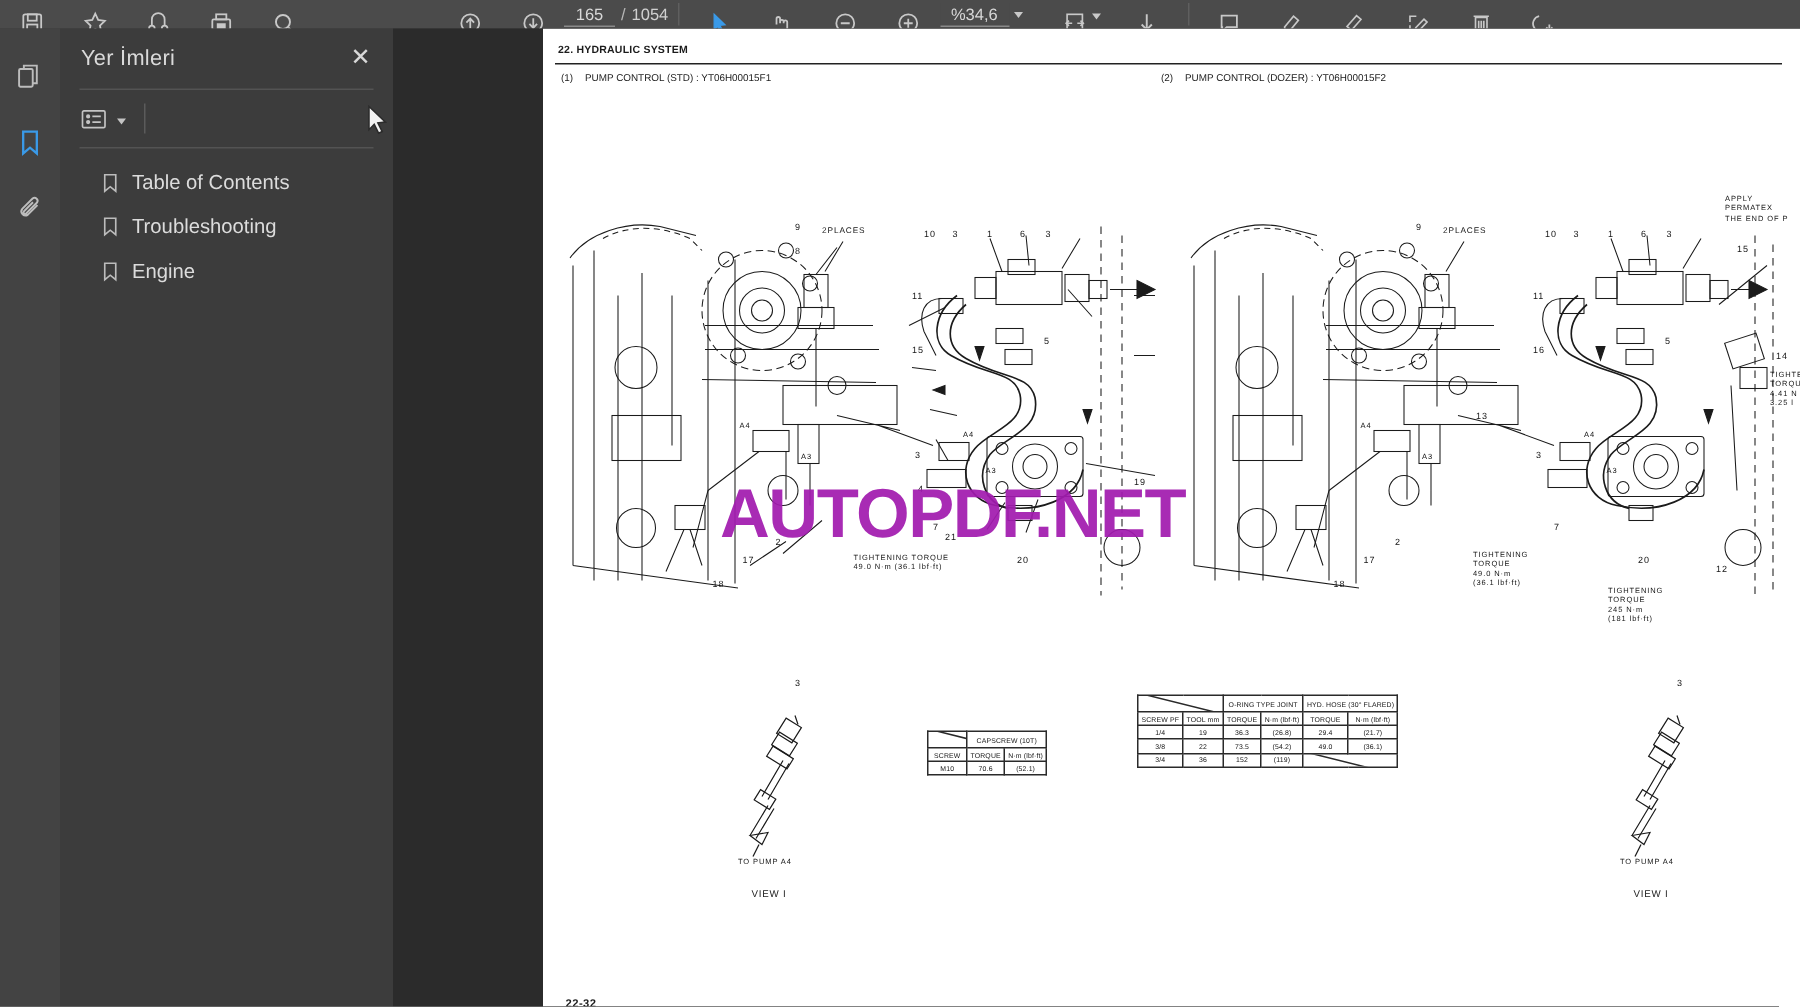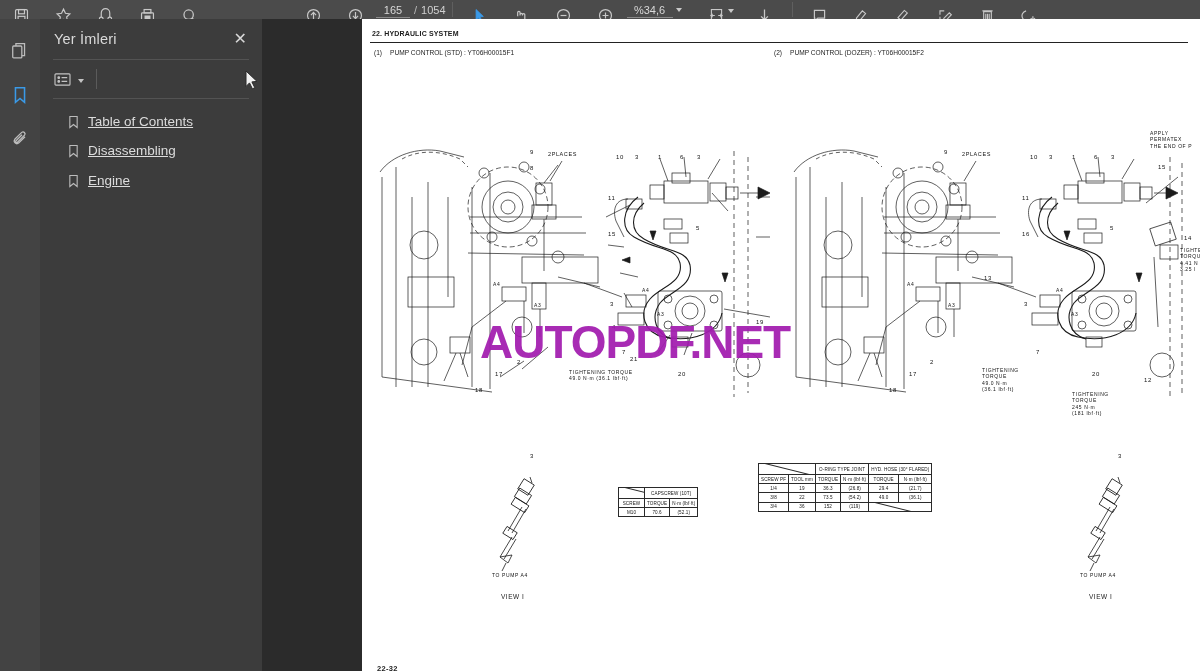--- a/index.html
+++ b/index.html
@@ -109,21 +109,20 @@
 
   .bm-list { padding-top: 8px; }
   .bm-item {
     display: flex; align-items: center; height: 29.5px;
     padding-left: 28px; cursor: pointer;
   }
   .bm-ico { width: 18px; flex: 0 0 18px; display: flex; align-items: center;}
   .bm-label {
     color: #dcdcdc; font-size: 13.5px; padding: 1px 4px 2px 2px;
     white-space: nowrap;
-    text-decoration: underline;
   }
   .bm-item.selected .bm-label {
     background: #a6cde4; color: #1b1b1b;
     outline: 1px dotted #6f6f6f;
     min-width: 162px;
   }
 
   
   .collapse-handle {
     position: absolute; left: 262px; top: 335px; width: 12px; height: 26px;
@@ -402,21 +401,21 @@
             </svg>
           </span>
           <span class="bm-label">Table of Contents</span>
         </div>
         <div class="bm-item">
           <span class="bm-ico">
             <svg width="11" height="14" viewBox="0 0 12 15" fill="none" stroke="#bcbcbc" stroke-width="1.2">
               <path d="M2 1.5h8v12l-4-3.3-4 3.3z"></path>
             </svg>
           </span>
-          <span class="bm-label">Disassembling</span>
+          <span class="bm-label">Troubleshooting</span>
         </div>
         <div class="bm-item">
           <span class="bm-ico">
             <svg width="11" height="14" viewBox="0 0 12 15" fill="none" stroke="#bcbcbc" stroke-width="1.2">
               <path d="M2 1.5h8v12l-4-3.3-4 3.3z"></path>
             </svg>
           </span>
           <span class="bm-label">Engine</span>
         </div>
       </div>

